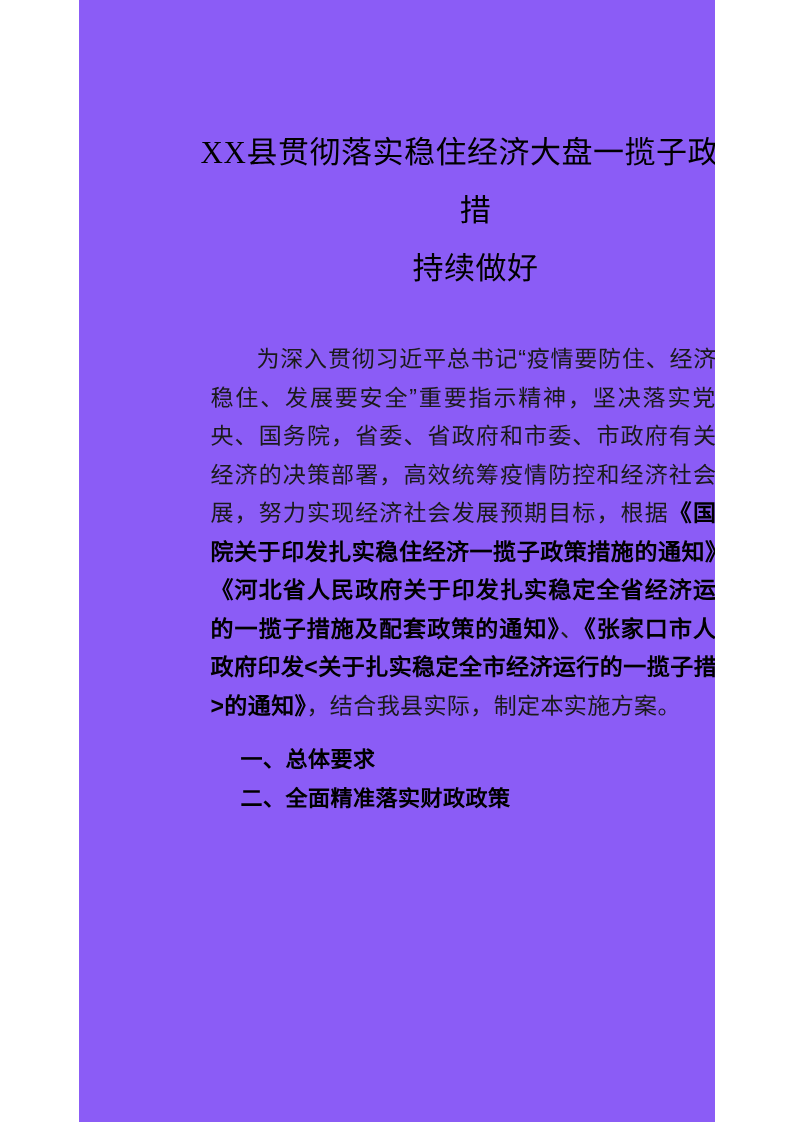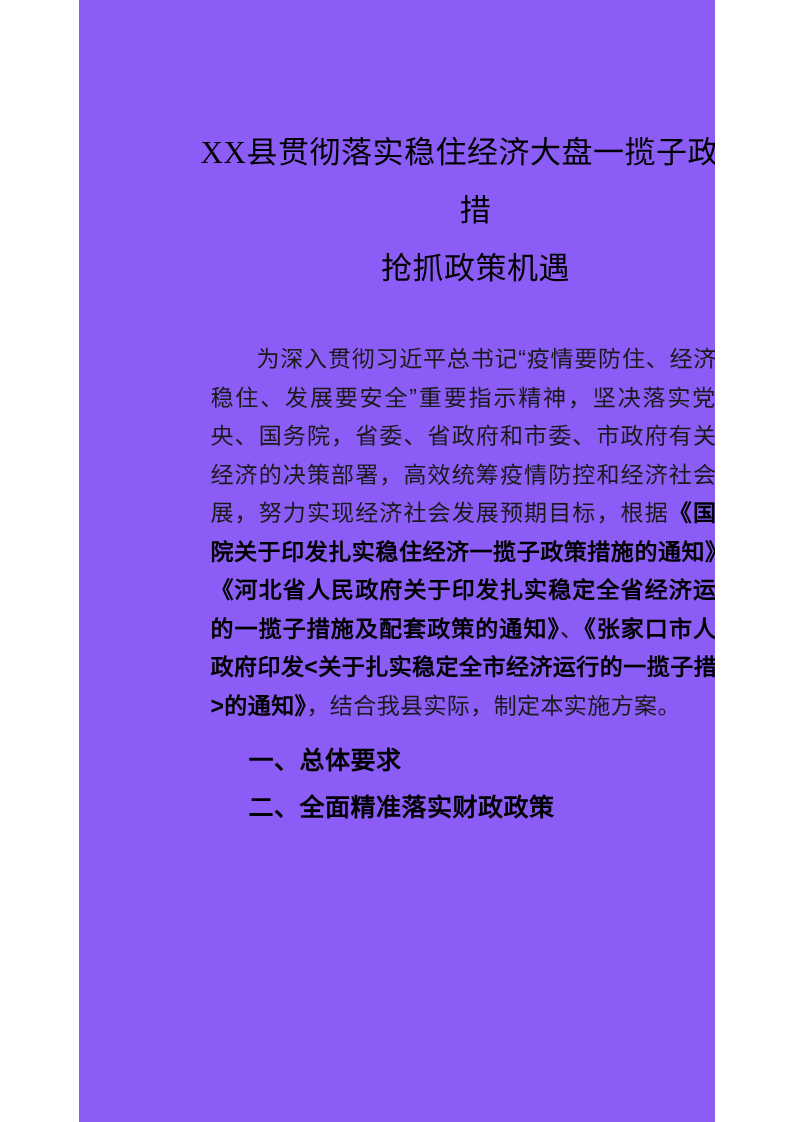--- a/index.html
+++ b/index.html
@@ -37,24 +37,24 @@
     letter-spacing: 0.5px;
     margin: 0;
     padding-top: 124px;
     white-space: pre-wrap;
   }
 
   
   .section-heading {
     font-family: "Liberation Sans", "DejaVu Sans", sans-serif;
     font-weight: 700;
-    font-size: 25px;
+    font-size: 22px;
     line-height: 38.5px;
     color: #000000;
-    margin: 8px;
+    margin: 0;
     text-indent: 46px;
     letter-spacing: 0.5px;
   }
 
   
   .body-para {
     font-family: Liberation Sans, sans-serif;
     font-size: 23px;
     line-height: 38.5px;
     color: #1a1a1a;
@@ -75,21 +75,21 @@
 
   
   span[data-bind] { display: inline; }
 </style>
 </head>
 <body>
 
 <div class="page">
   <div class="page-body">
 
-    <h1 class="doc-title"><span data-bind="document.title_line_1">XX县贯彻落实稳住经济大盘一揽子政策措</span><br><span data-bind="document.title_line_2">抢抓政策机遇</span></h1>
+    <h1 class="doc-title"><span data-bind="document.title_line_1">XX县贯彻落实稳住经济大盘一揽子政策措</span><br><span data-bind="document.title_line_2">持续做好</span></h1>
 
     <p class="body-para spacer-top-first"><span data-bind="paragraphs.preamble_part_1">为深入贯彻习近平总书记“疫情要防住、经济要稳住、发展要安全”重要指示精神，坚决落实党中央、国务院，省委、省政府和市委、市政府有关稳经济的决策部署，高效统筹疫情防控和经济社会发展，努力实现经济社会发展预期目标，根据</span><span class="cited" data-bind="paragraphs.preamble_cite_1">《国务院关于印发扎实稳住经济一揽子政策措施的通知》</span><span data-bind="paragraphs.preamble_sep_1">、</span><span class="cited" data-bind="paragraphs.preamble_cite_2">《河北省人民政府关于印发扎实稳定全省经济运行的一揽子措施及配套政策的通知》</span><span data-bind="paragraphs.preamble_sep_2">、</span><span class="cited" data-bind="paragraphs.preamble_cite_3">《张家口市人民政府印发&lt;关于扎实稳定全市经济运行的一揽子措施&gt;的通知》</span><span data-bind="paragraphs.preamble_part_2">，结合我县实际，制定本实施方案。</span></p>
 
     <h2 class="section-heading" data-bind="headings.section_1">一、总体要求</h2>
 
 
     <h2 class="section-heading" data-bind="headings.section_2">二、全面精准落实财政政策</h2>
 
   </div>
 </div>

